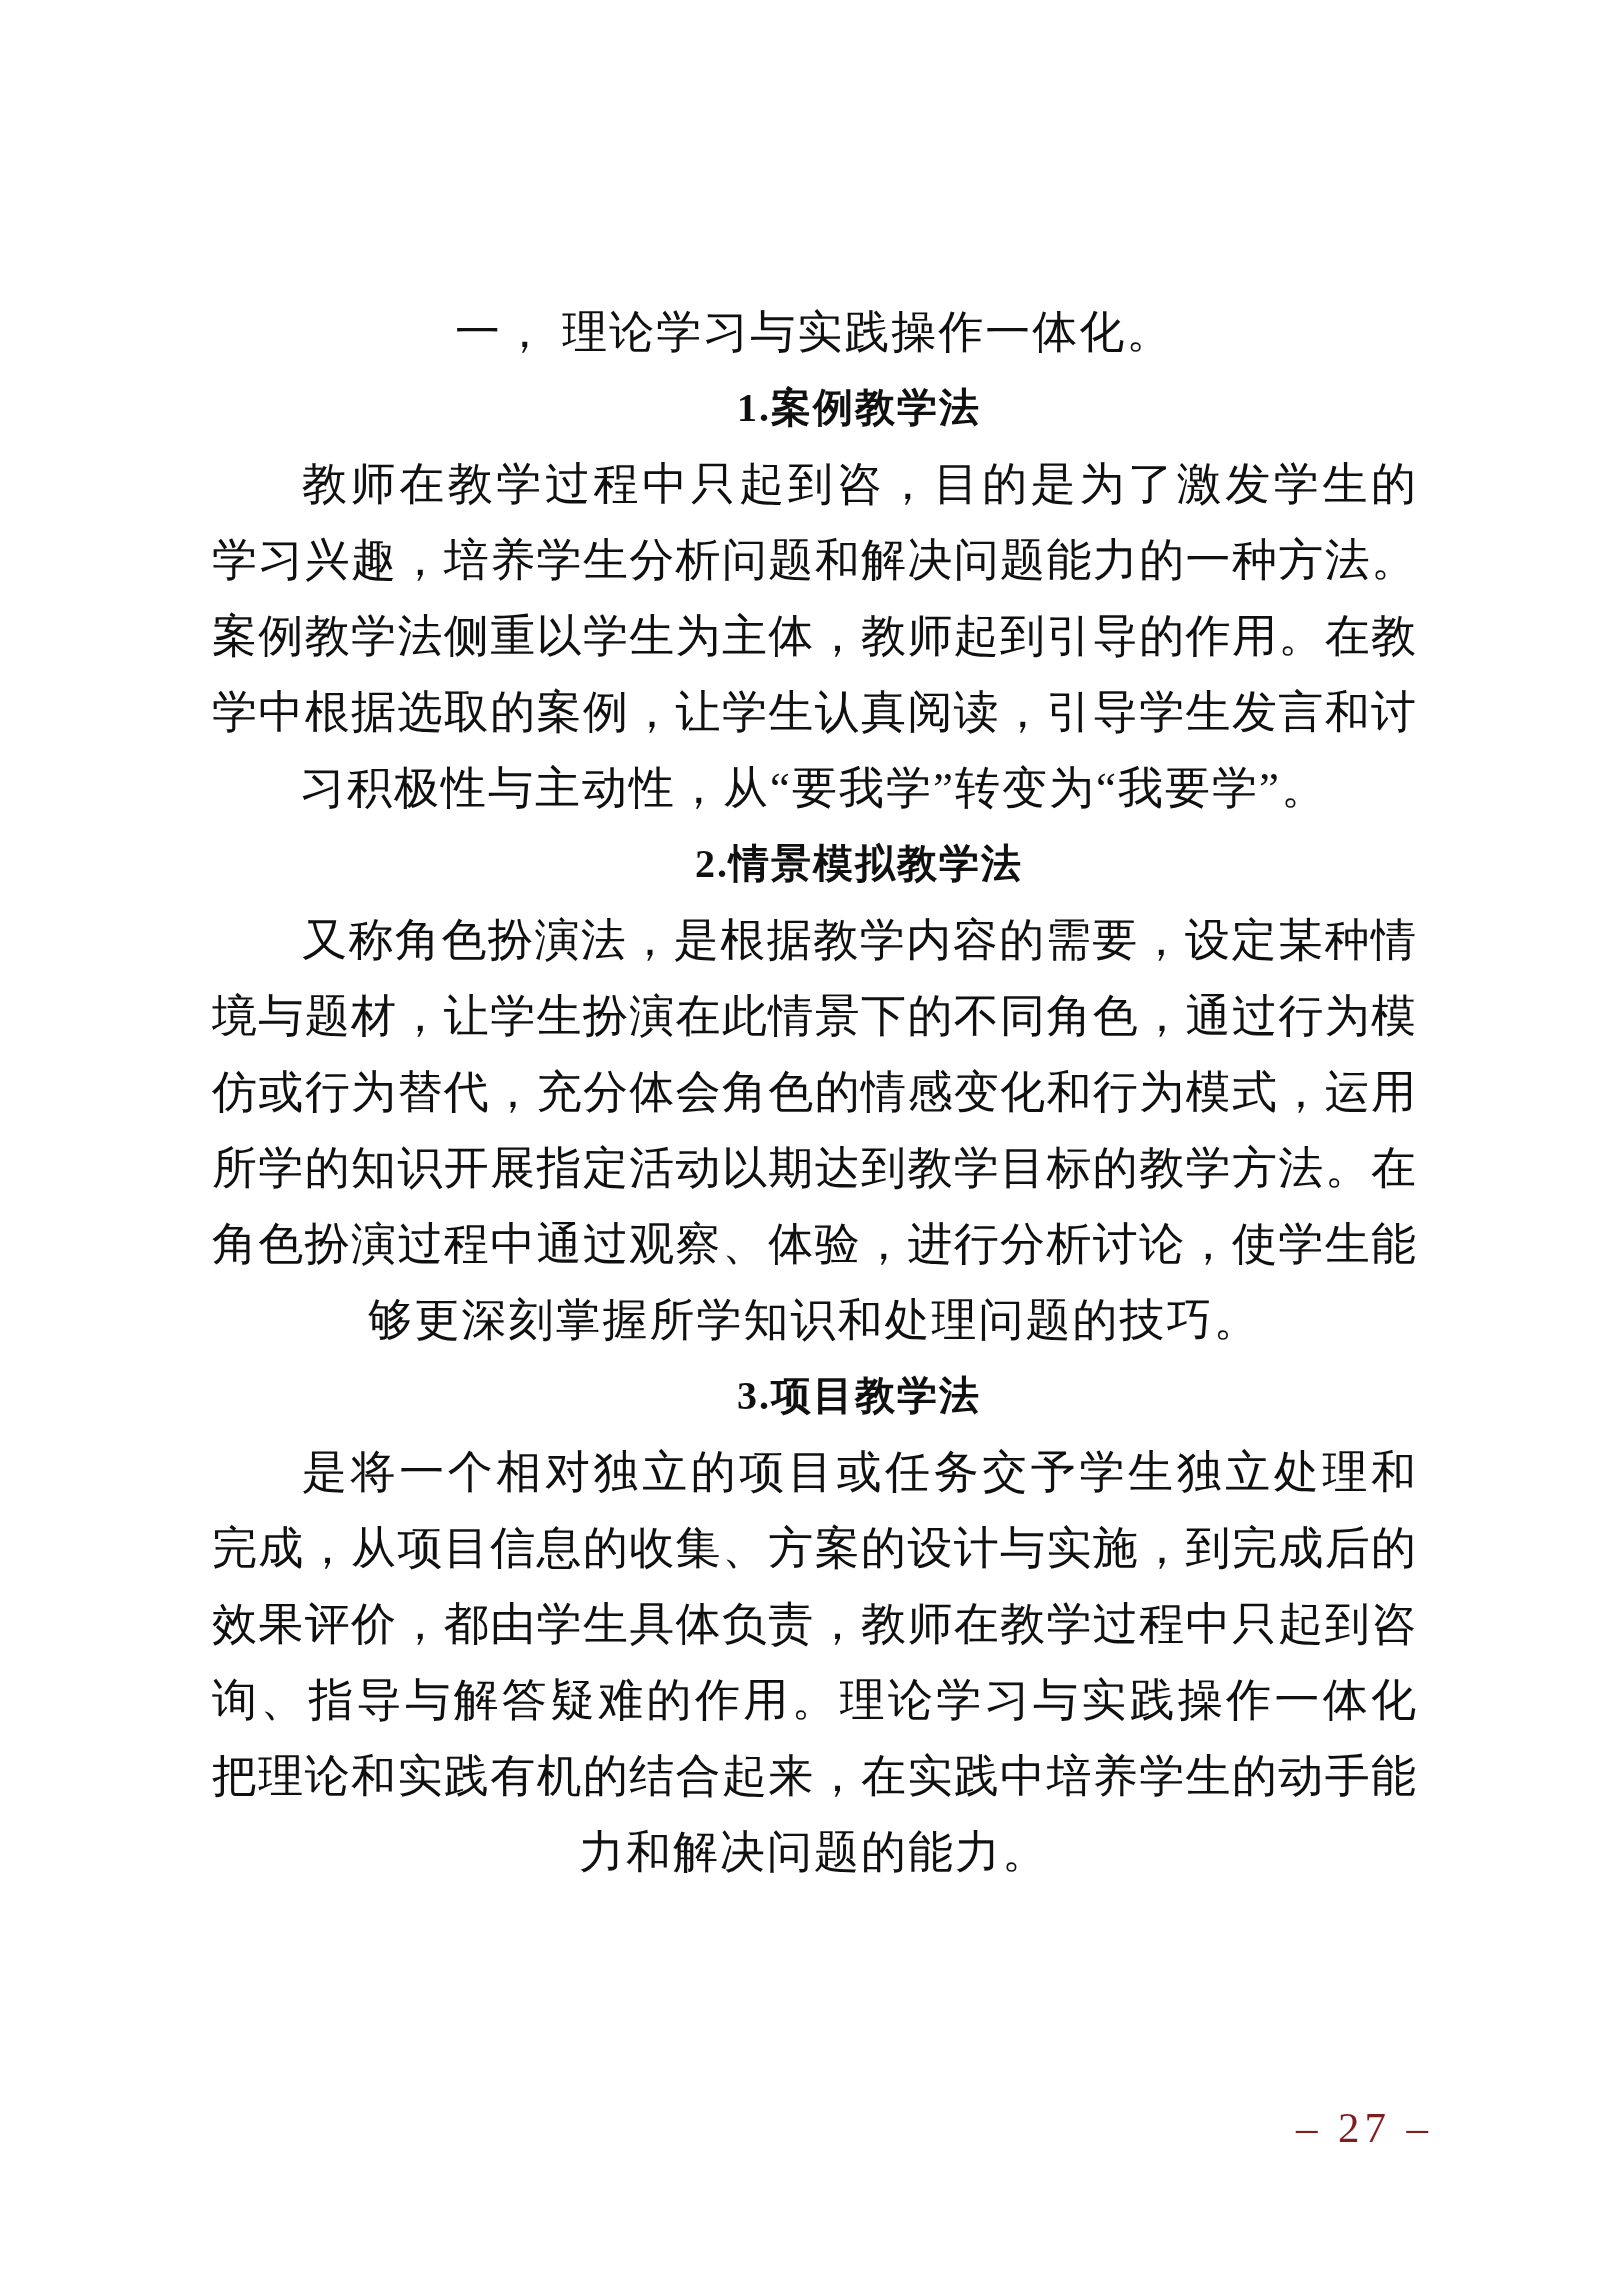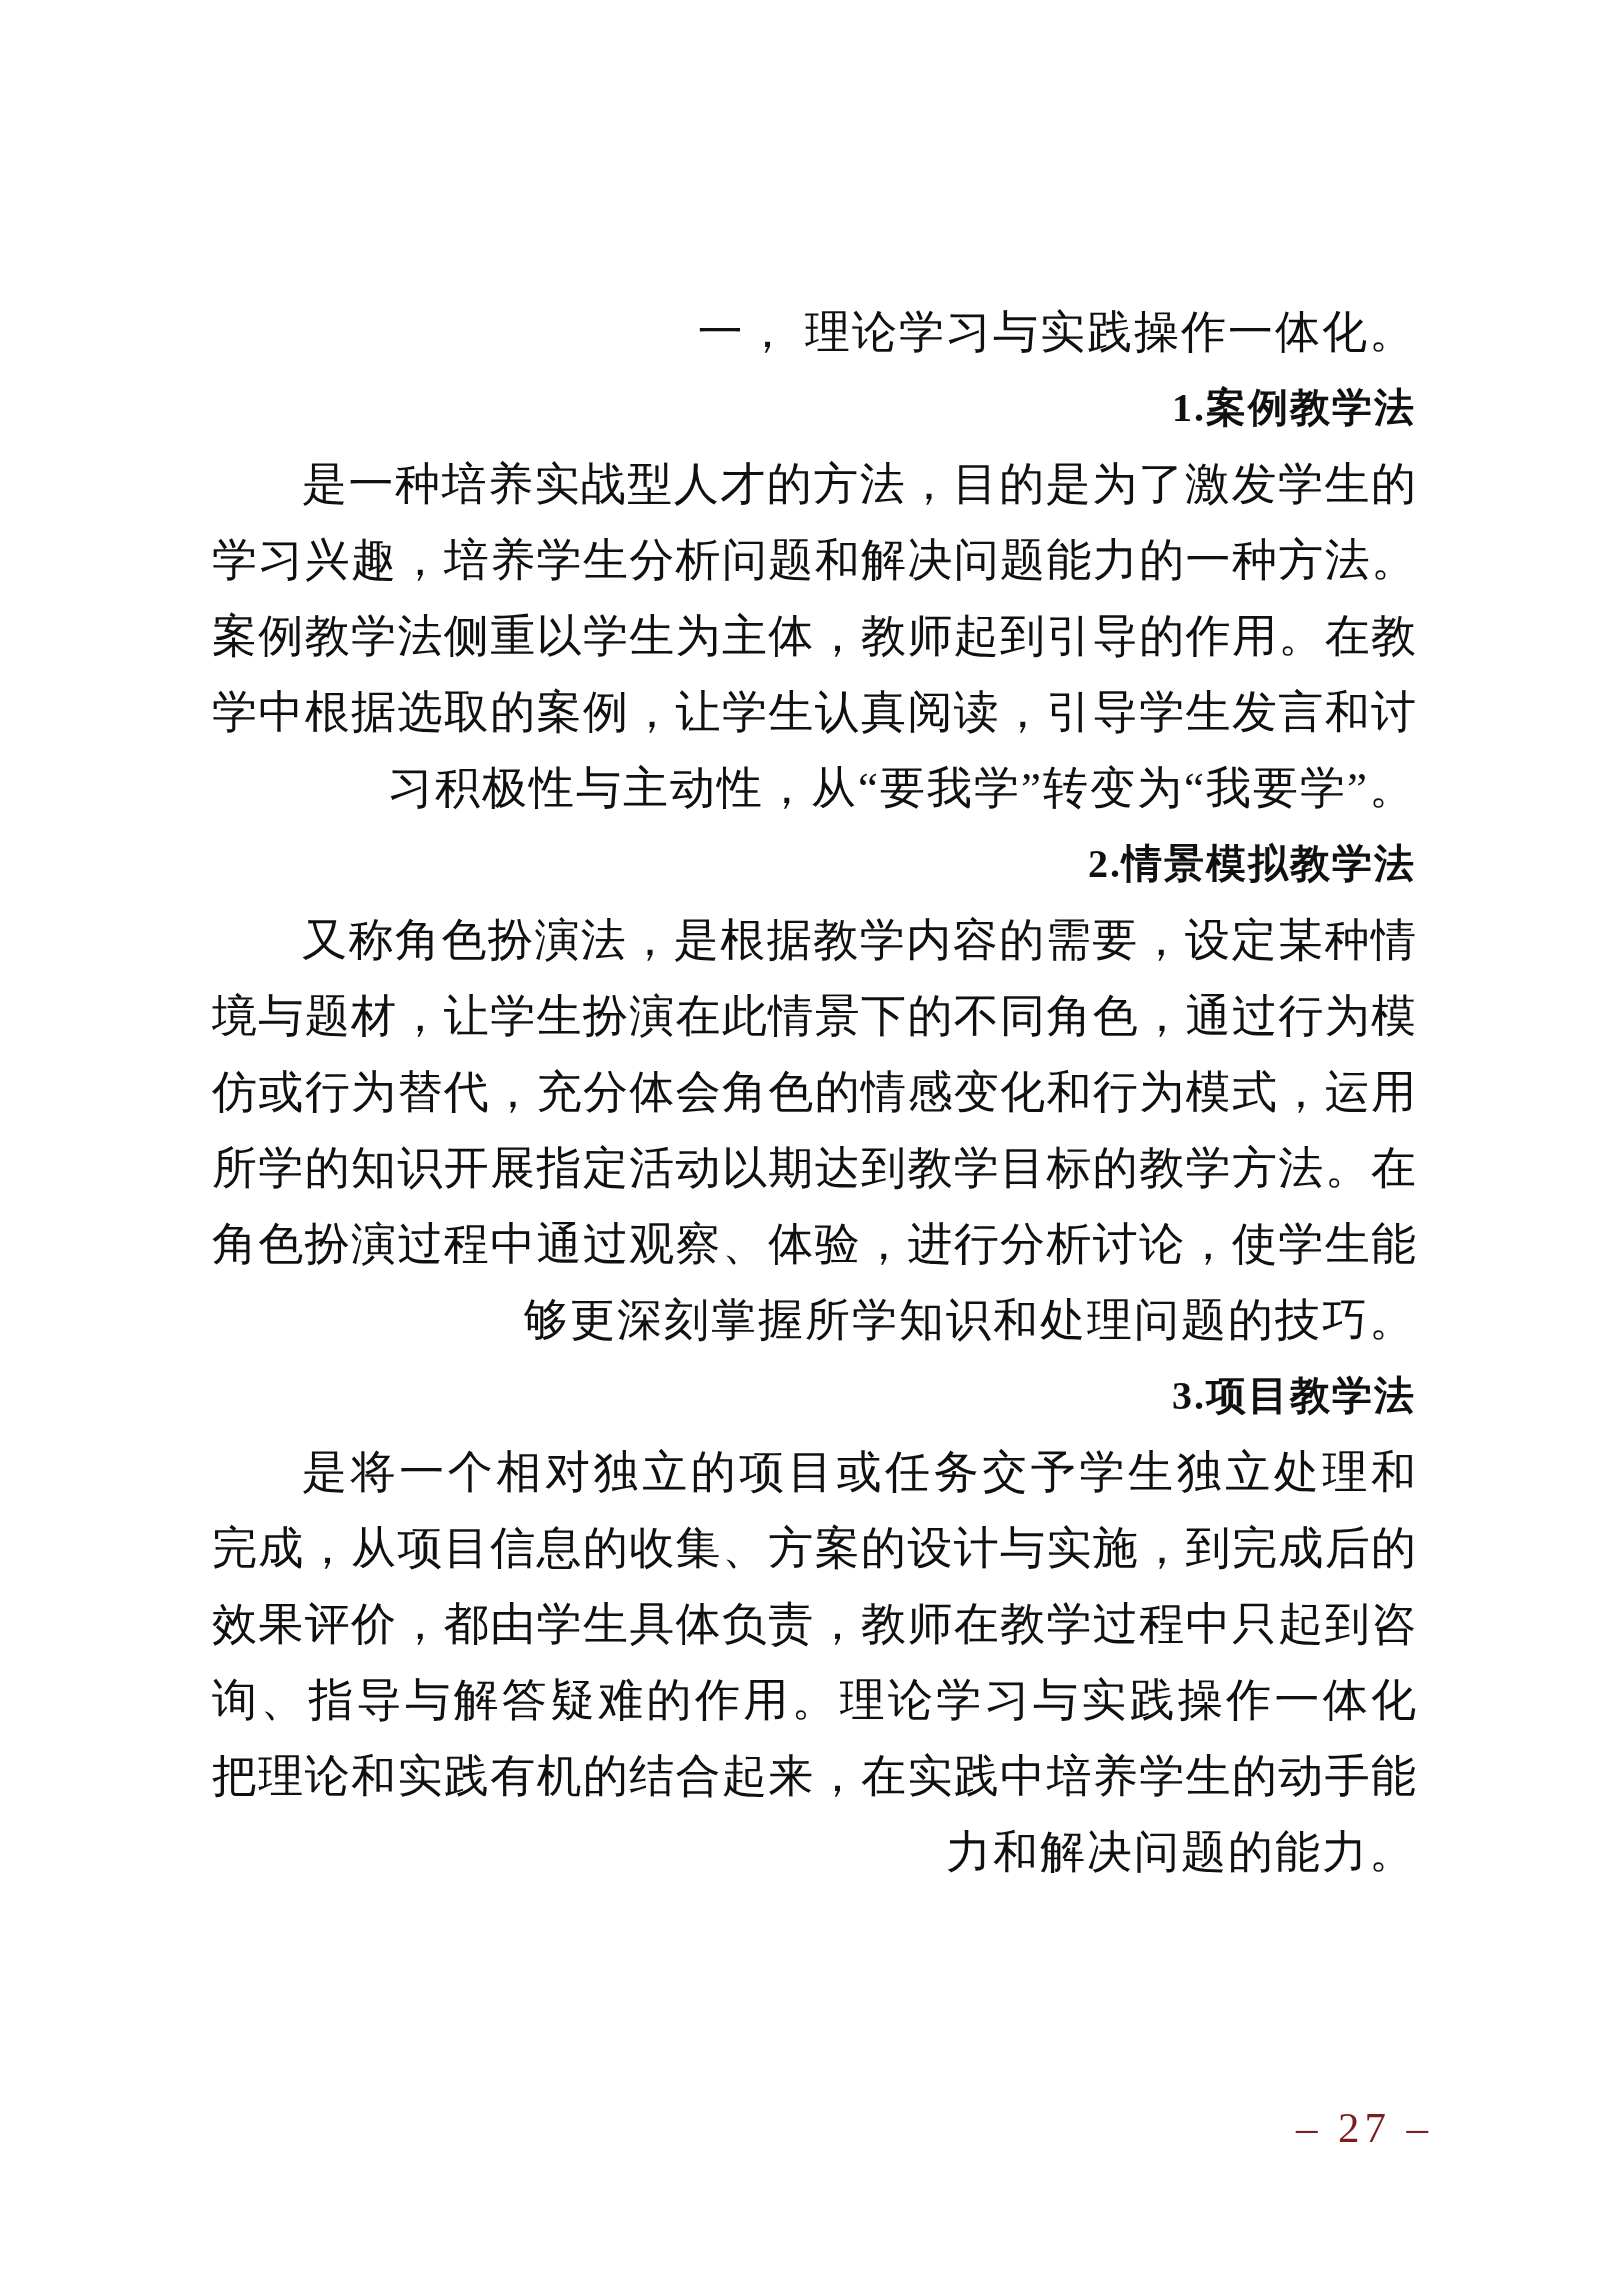--- a/index.html
+++ b/index.html
@@ -19,21 +19,21 @@
   .content {
     position: absolute;
     left: 212px;
     top: 294px;
     width: 1204px;
   }
   .line {
     font-size: 45px;
     height: 76px;
     line-height: 76px;
-    text-align: right;
+    text-align: center;
     color: #101010;
   }
   .line.full {
     text-align: justify;
     text-align-last: justify;
     -moz-text-align-last: justify;
   }
   .line.indent {
     padding-left: 90px;
   }
@@ -55,21 +55,21 @@
     color: #7f1d1d;
   }
 </style>
 </head>
 <body>
 
 <div class="page">
   <div class="content" id="content">
       <div class="line plain">一， 理论学习与实践操作一体化。</div>
       <div class="line heading">1.案例教学法</div>
-      <div class="line full indent">是一种培养实战型人才的方法，目的是为了激发学生的</div>
+      <div class="line full indent">教师在教学过程中只起到咨，目的是为了激发学生的</div>
       <div class="line full">学习兴趣，培养学生分析问题和解决问题能力的一种方法。</div>
       <div class="line full">案例教学法侧重以学生为主体，教师起到引导的作用。在教</div>
       <div class="line full">学中根据选取的案例，让学生认真阅读，引导学生发言和讨</div>
       <div class="line plain">习积极性与主动性，从“要我学”转变为“我要学”。</div>
       <div class="line heading">2.情景模拟教学法</div>
       <div class="line full indent">又称角色扮演法，是根据教学内容的需要，设定某种情</div>
       <div class="line full">境与题材，让学生扮演在此情景下的不同角色，通过行为模</div>
       <div class="line full">仿或行为替代，充分体会角色的情感变化和行为模式，运用</div>
       <div class="line full">所学的知识开展指定活动以期达到教学目标的教学方法。在</div>
       <div class="line full">角色扮演过程中通过观察、体验，进行分析讨论，使学生能</div>

